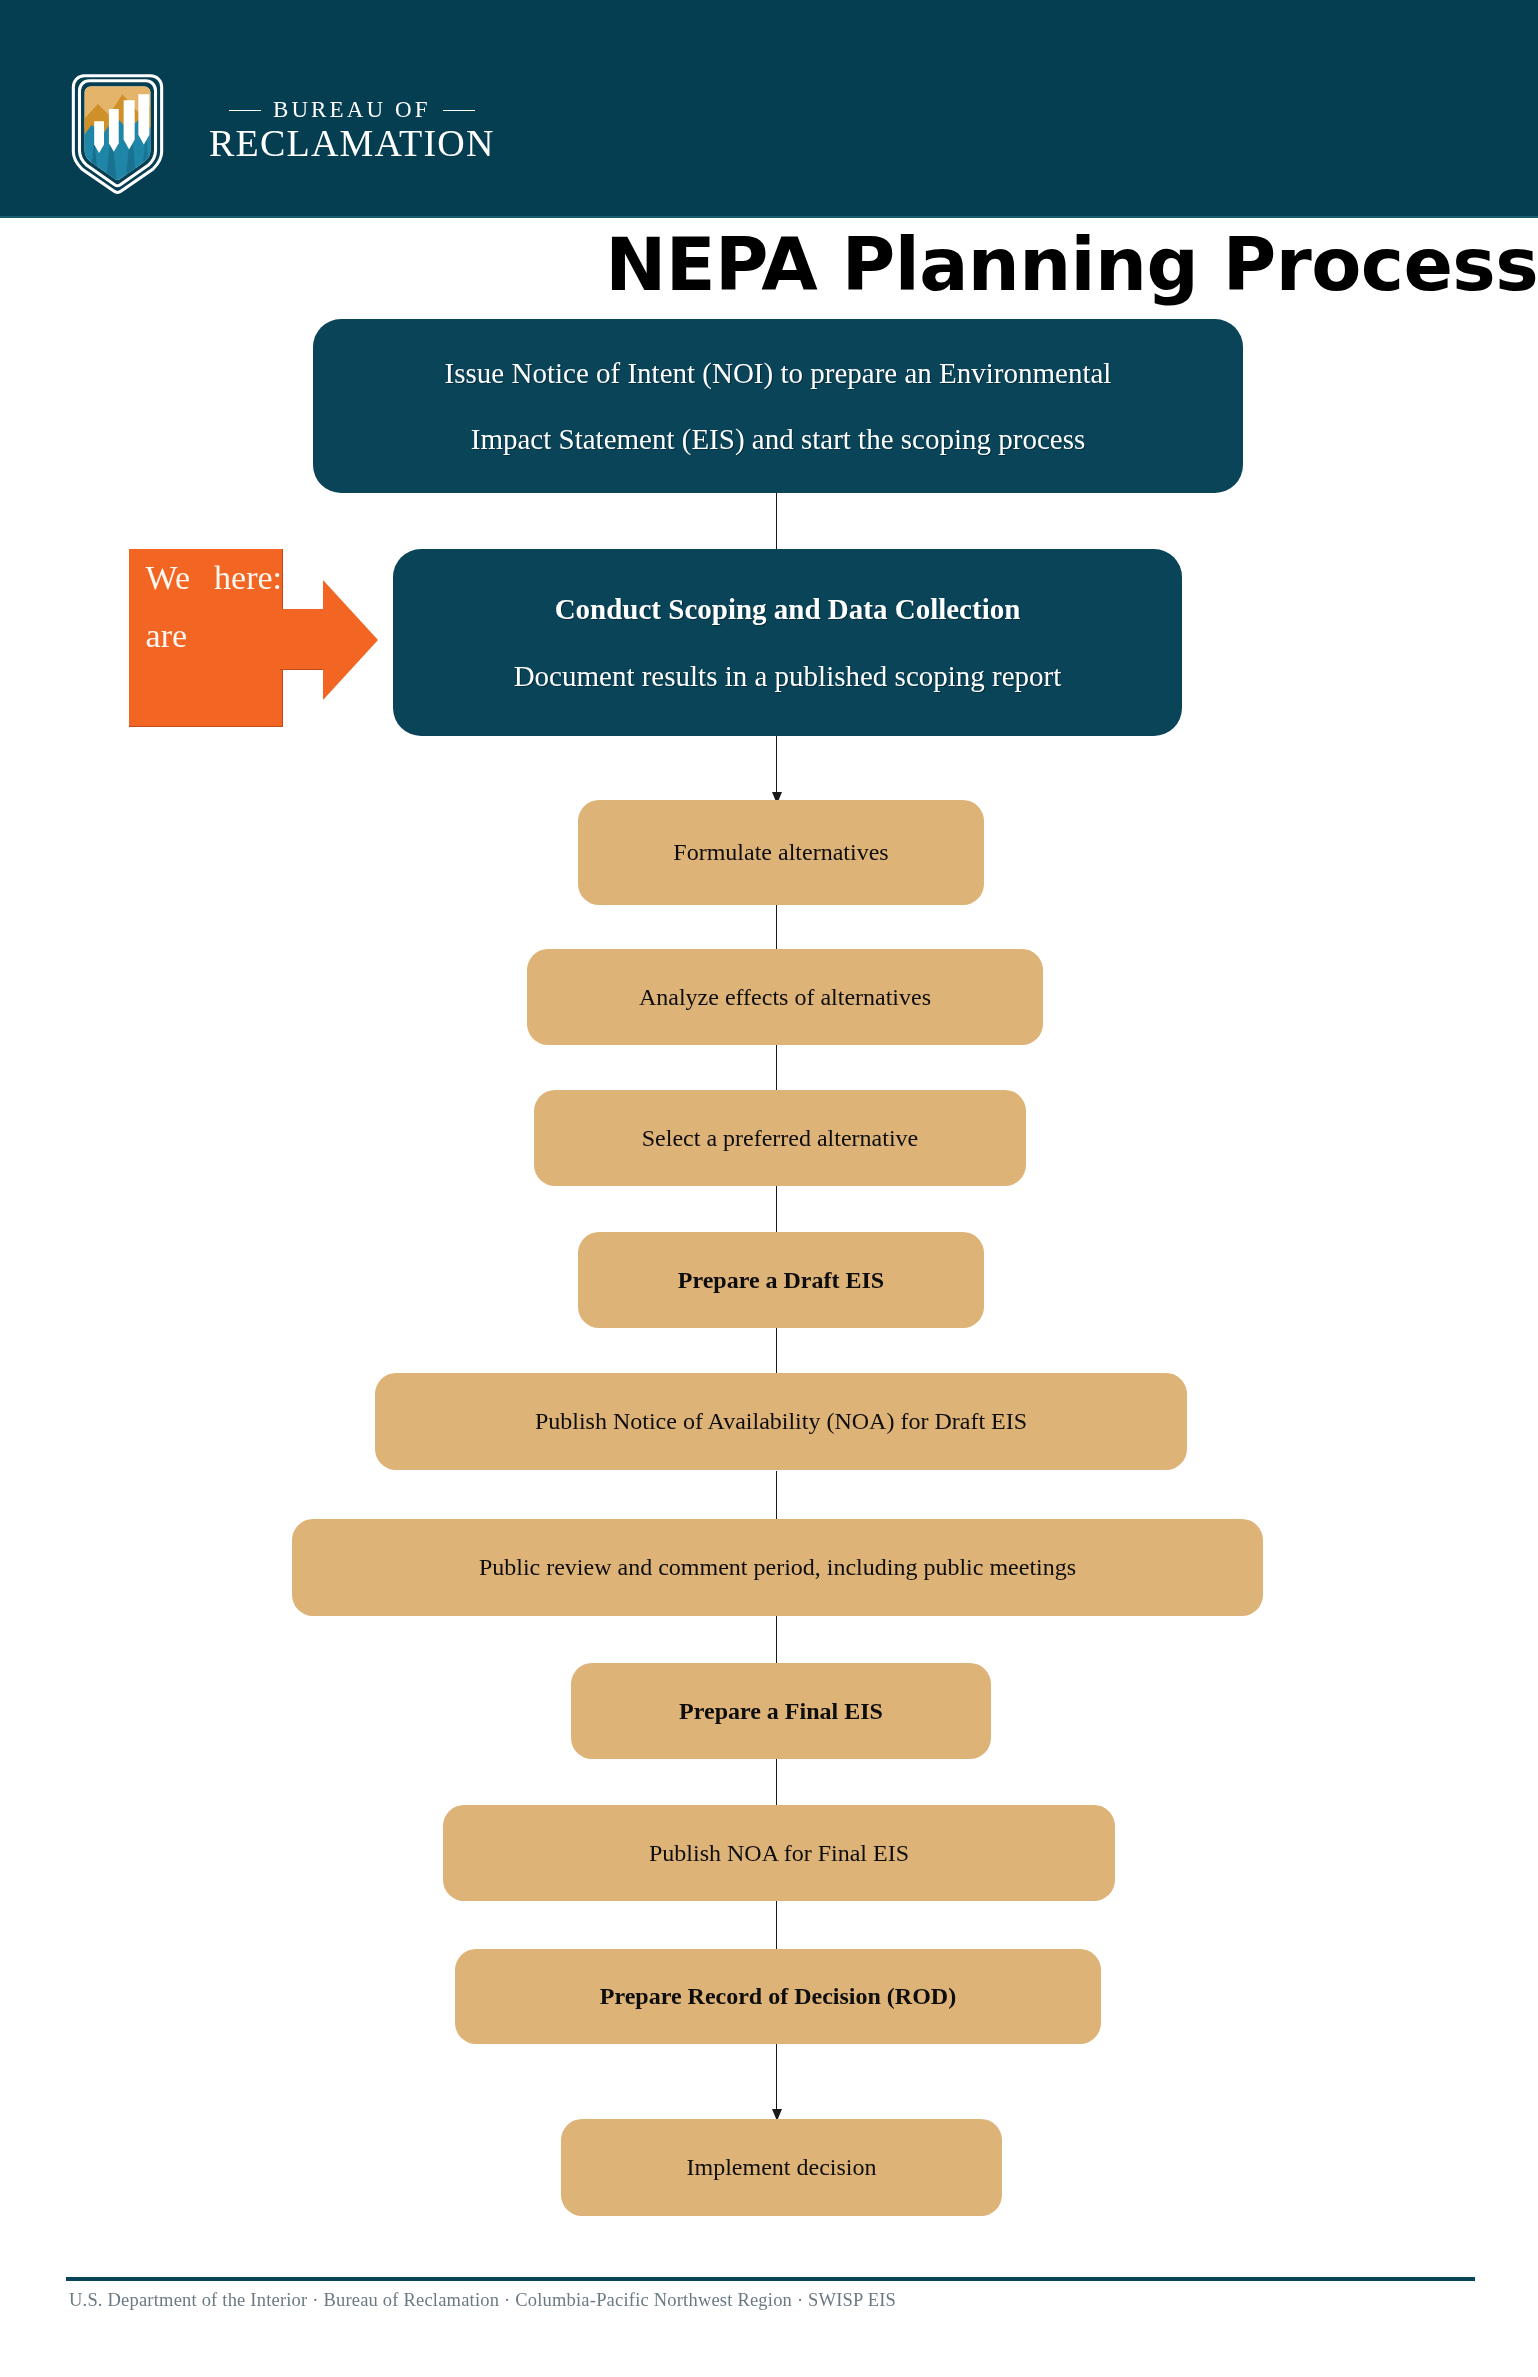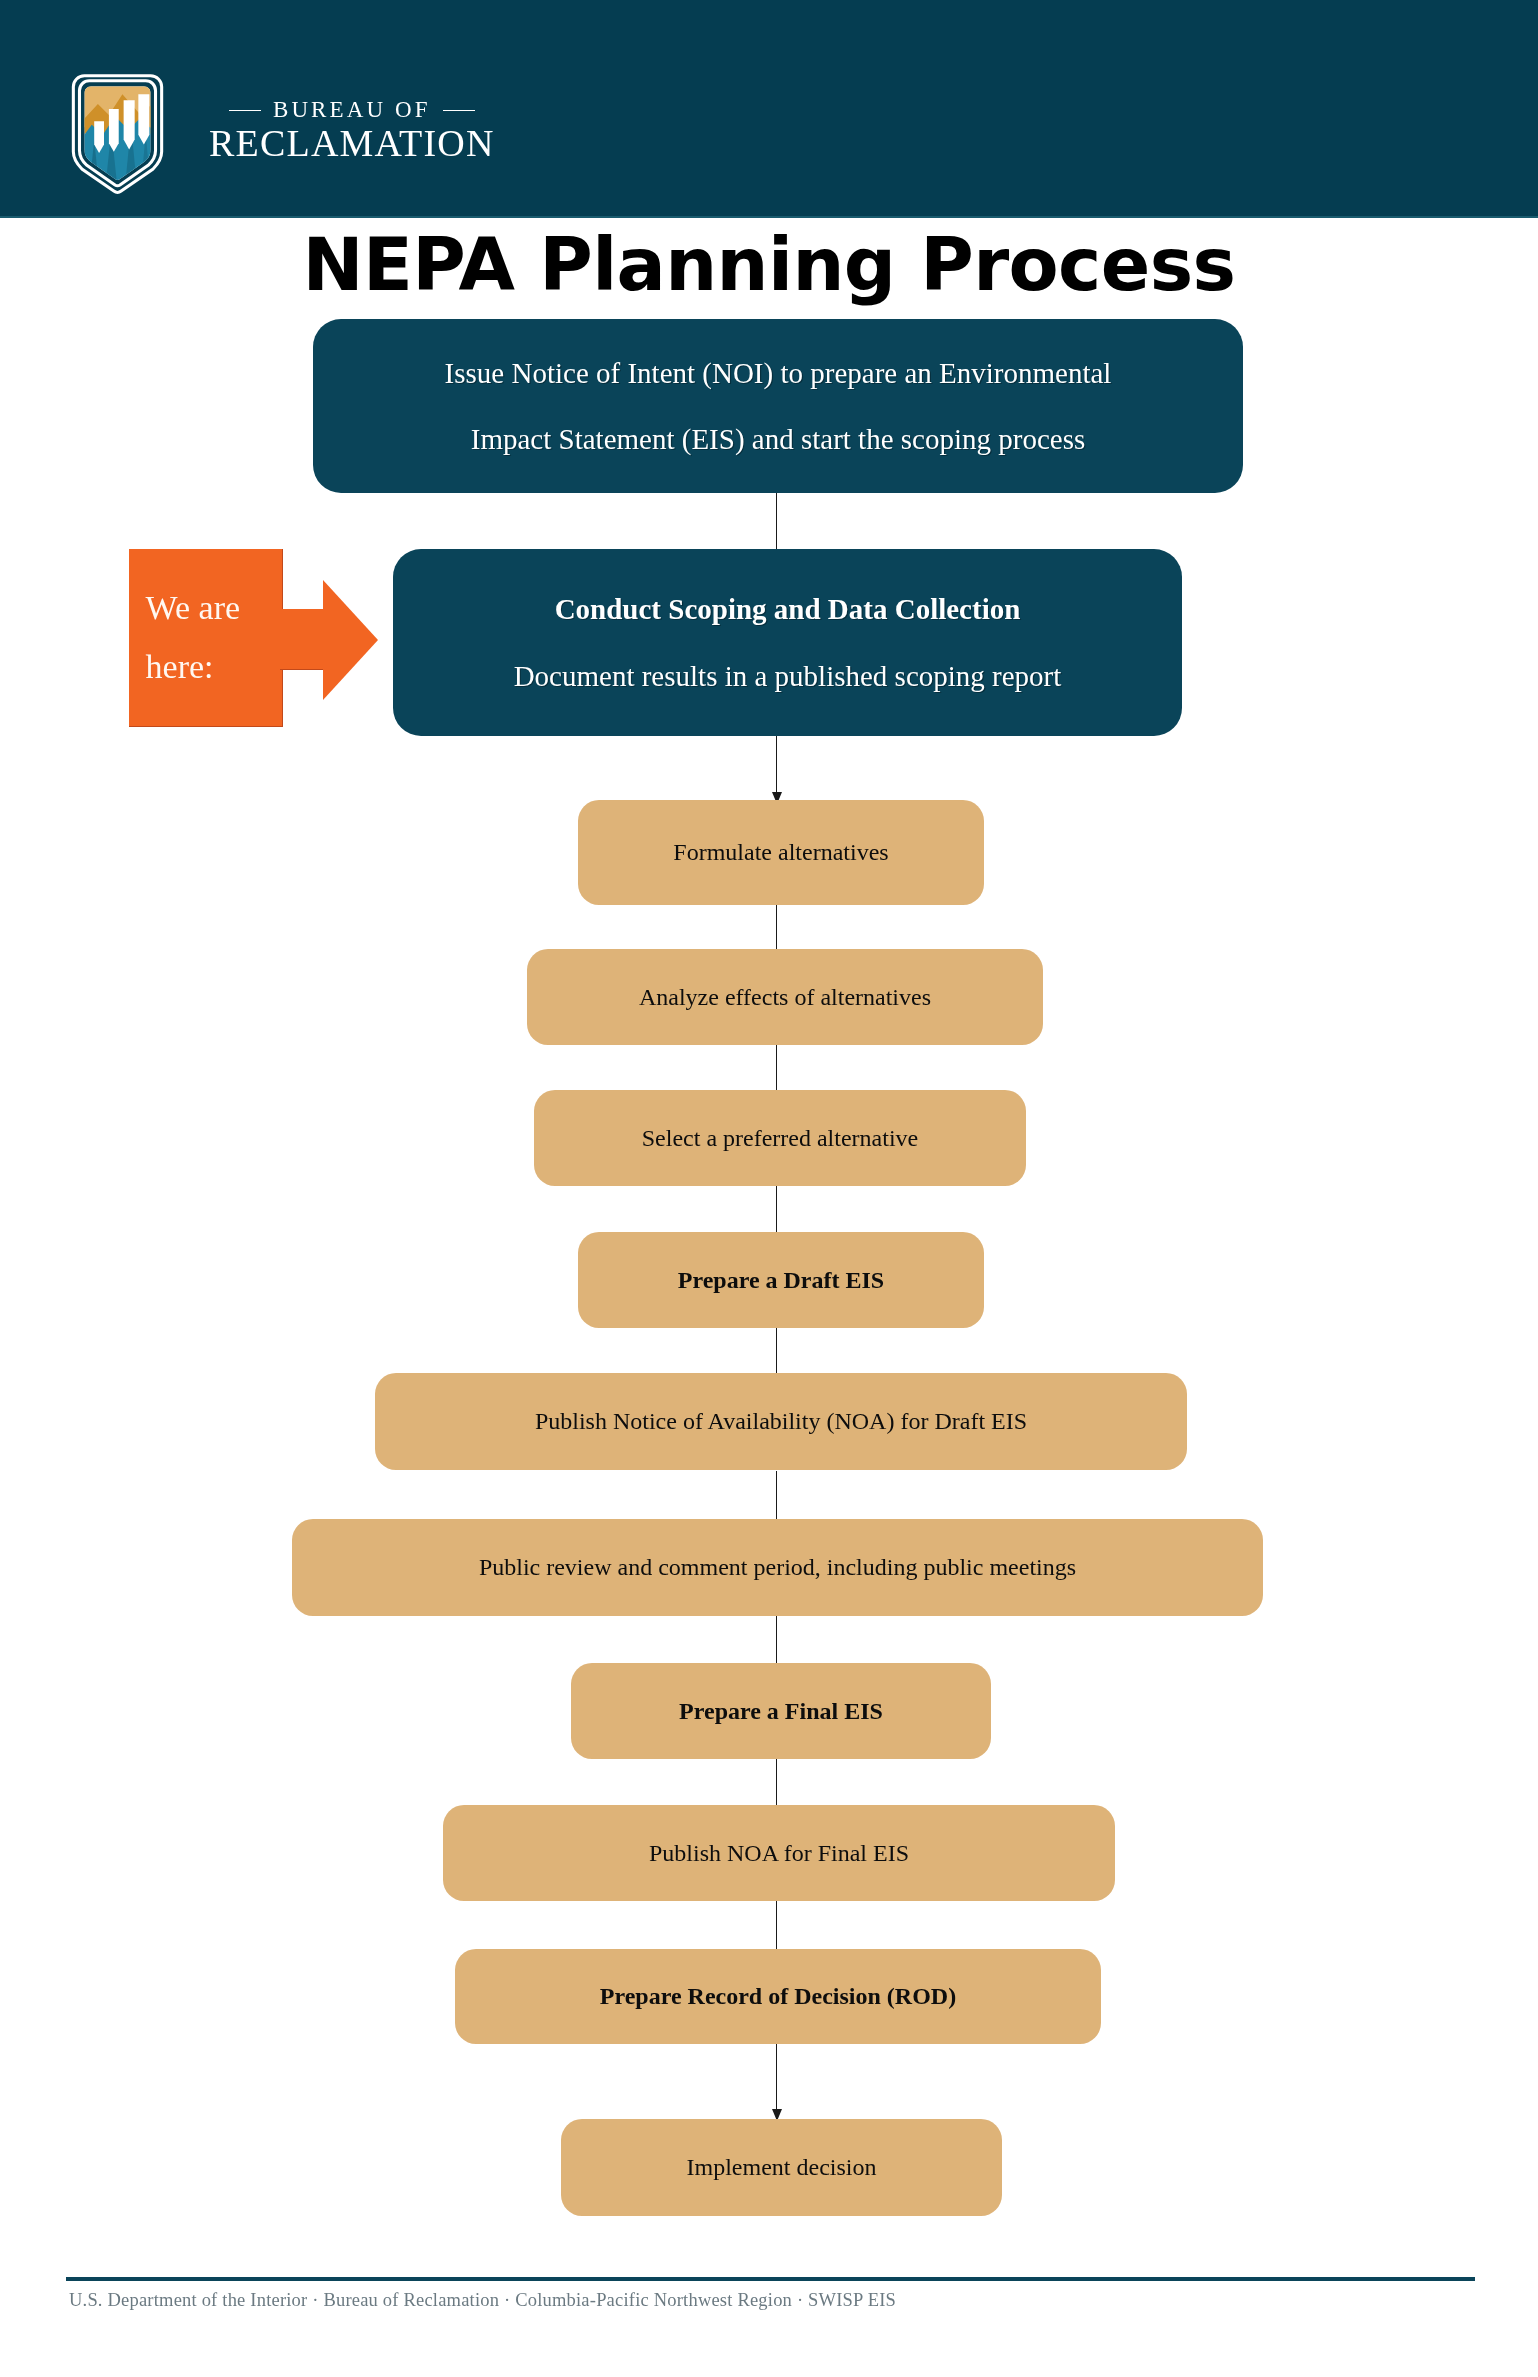--- a/index.html
+++ b/index.html
@@ -64,21 +64,21 @@
     white-space: nowrap;
     text-align: center;
   }
 
   
   .page-title {
     position: absolute;
     left: 0;
     top: 222px;
     width: 1538px;
-    text-align: center;
+    text-align: right;
     font-family: "DejaVu Sans", sans-serif;
     font-weight: bold;
     font-size: 73px;
     color: #000000;
     letter-spacing: -0.6px;
   }
 
   
   .flow {
     position: absolute;
@@ -147,21 +147,21 @@
   .here-box {
     position: absolute;
     left: 0; top: 0;
     width: 154px;
     height: 178px;
     background: #F26522;
     border-right: 1.2px solid #c2491a;
     border-bottom: 1.2px solid #c2491a;
     box-sizing: border-box;
     display: flex;
-    flex-direction: column;
+    flex-direction: row;
     align-items: flex-start;
     justify-content: center;
     padding-left: 16.6px;
     color: #FFF8F2;
     font-size: 34px;
     line-height: 1.72;
   }
   .here-arrow-shaft {
     position: absolute;
     left: 151px;

